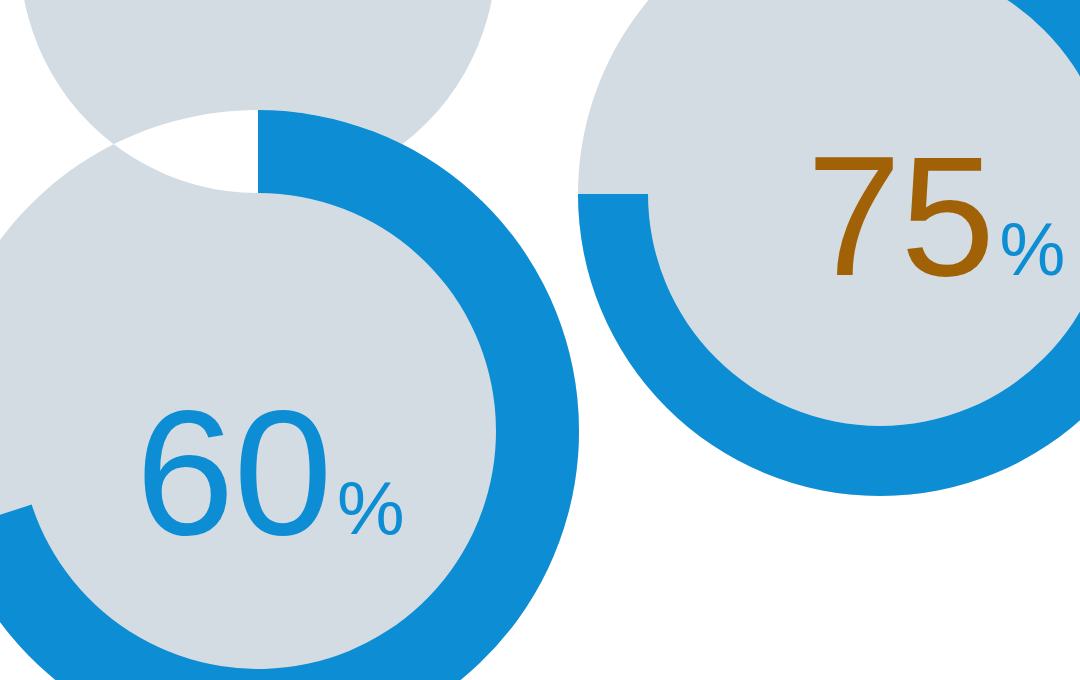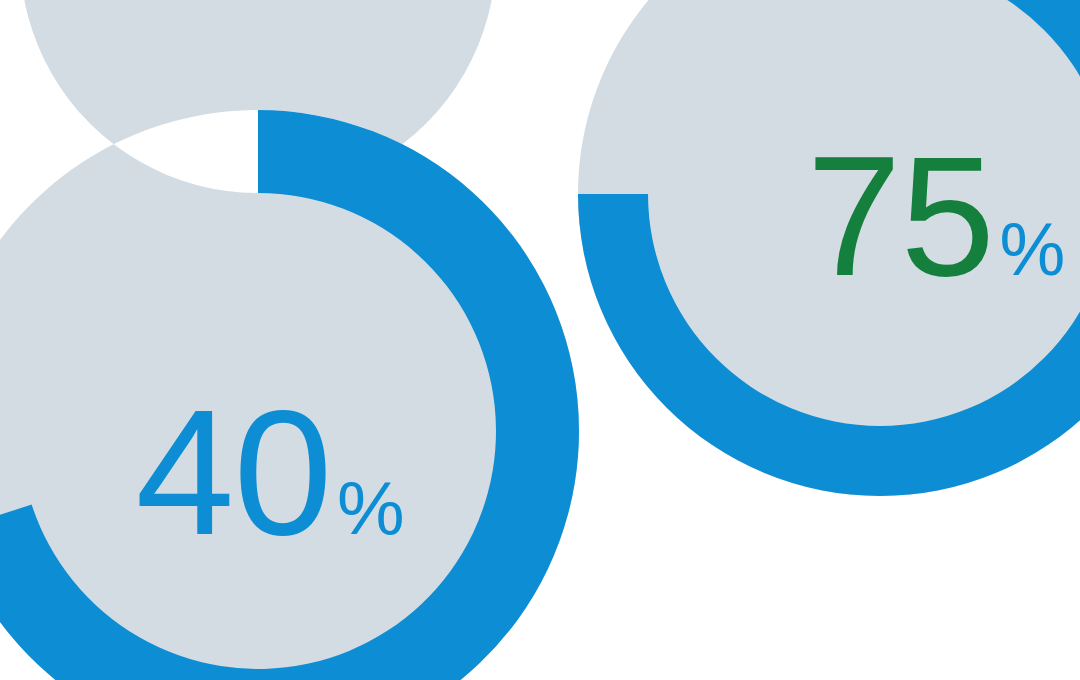--- a/index.html
+++ b/index.html
@@ -47,26 +47,26 @@
 
 <div id="canvas" style="width: 1080px; height: 680px; background: rgb(255, 255, 255);">
 
 <div class="gauge" style="left: -67px; top: 106px; width: 650px; height: 650px;">
       <svg width="650" height="650" viewBox="0 0 650 650">
         <path d="M 325 4 A 321 321 0 1 1 324.99 4 Z M 325 87 A 238 238 0 1 0 324.99 87 Z" fill="#d3dce3" fill-rule="evenodd"></path>
         <path d="M 325 4 A 321 321 0 1 1 19.710858269255766 424.1944551943583 L 98.64854912175349 398.5460446612376 A 238 238 0 1 0 325 87 Z" fill="#0d8dd3"></path>
       </svg>
     </div>
     <div class="gauge-label" style="left: 270px; top: 384.28px;">
-      <span class="gauge-value" style="font-size: 178px; color: rgb(13, 141, 211);">40</span>
+      <span class="gauge-value" style="font-size: 178px; color: rgb(13, 141, 211);">60</span>
       <span class="gauge-unit" style="font-size: 76px; color: rgb(13, 141, 211);">%</span>
     </div>
     <div class="gauge" style="left: 574px; top: -112px; width: 612px; height: 612px;">
       <svg width="612" height="612" viewBox="0 0 612 612">
         <path d="M 306 4 A 302 302 0 1 1 305.99 4 Z M 306 74 A 232 232 0 1 0 305.99 74 Z" fill="#d3dce3" fill-rule="evenodd"></path>
         <path d="M 306 4 A 302 302 0 1 1 4 306.00000000000006 L 74 306 A 232 232 0 1 0 306 74 Z" fill="#0d8dd3"></path>
       </svg>
     </div>
     <div class="gauge-label" style="left: 930px; top: 131.2px;">
-      <span class="gauge-value" style="font-size: 170px; color: #15803d; margin-left: 12px;">75</span>
+      <span class="gauge-value" style="font-size: 170px; color: #a16207; margin-left: 12px;">75</span>
       <span class="gauge-unit" style="font-size: 74px; color: rgb(13, 141, 211);">%</span>
     </div>
   </div>
 
 </body></html>

